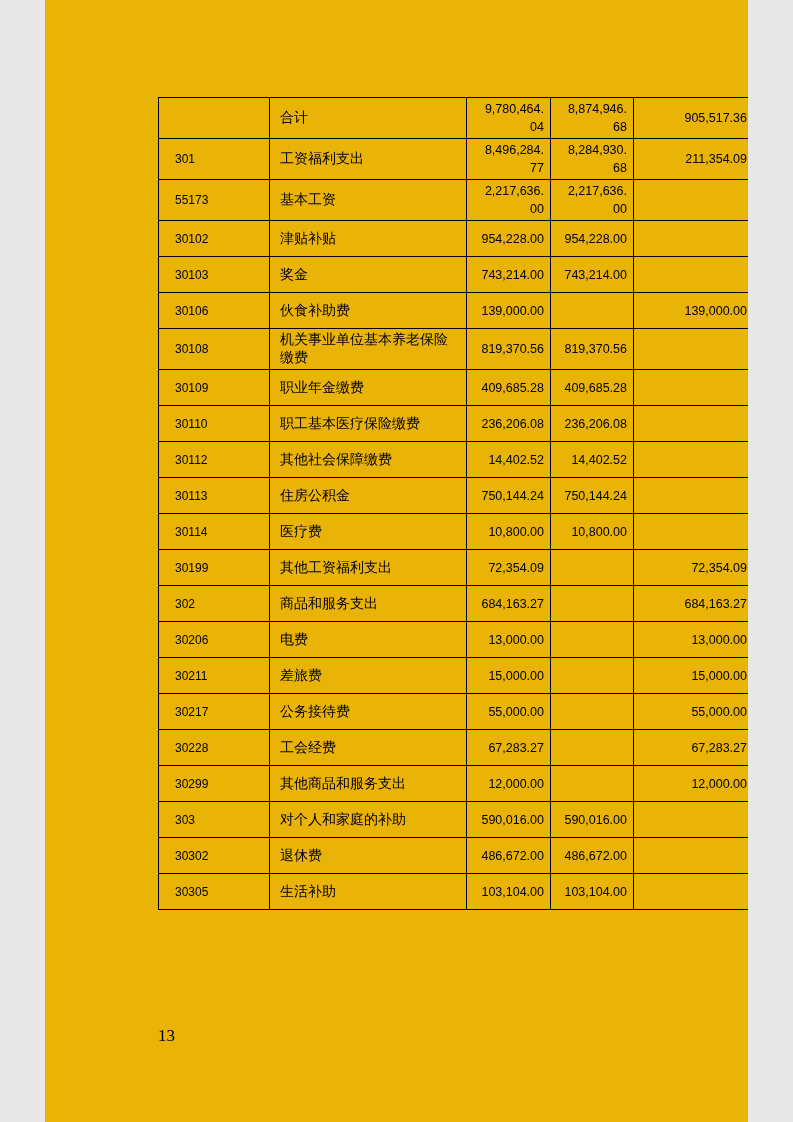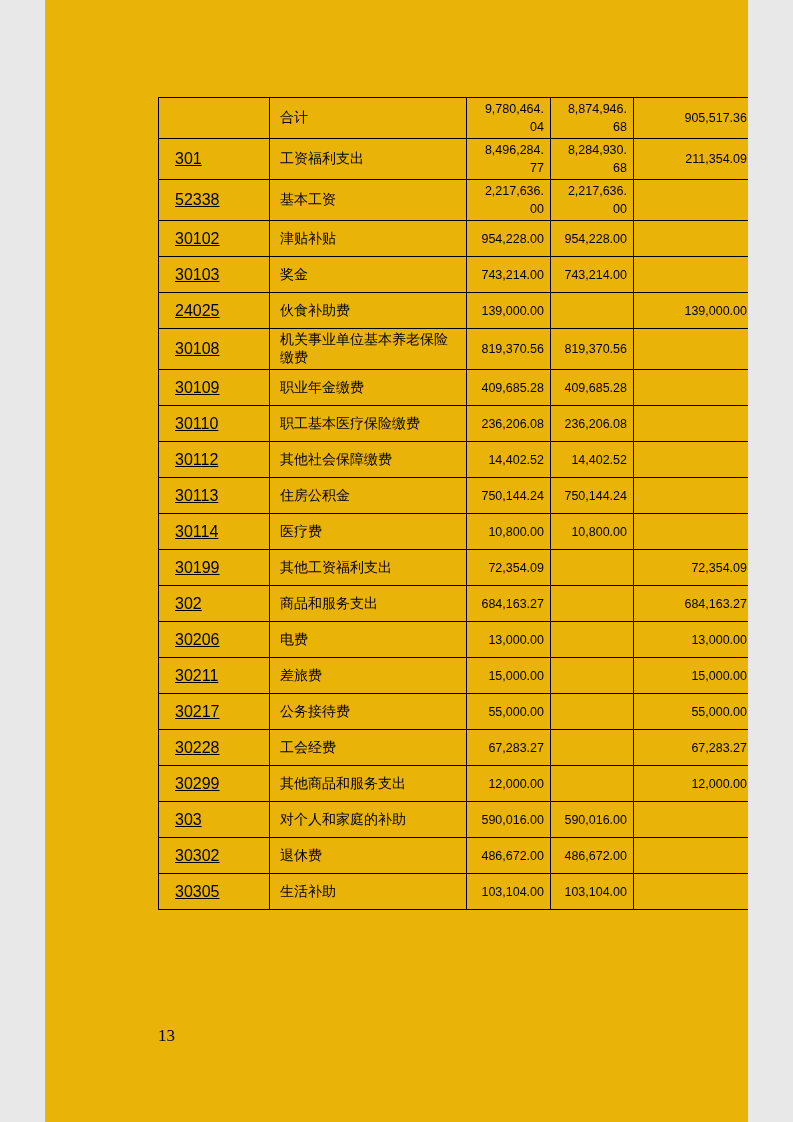--- a/index.html
+++ b/index.html
@@ -22,25 +22,24 @@
   }
   table.budget td {
     border: 1px solid #000000;
     color: #000000;
     vertical-align: middle;
     overflow: hidden;
   }
   table.budget tr { height: 36px; }
   td.code-cell {
     font-family: "Liberation Sans", sans-serif;
-    font-size: 16px;
+    font-size: 12px;
     padding: 2px 4px 2px 16px;
     text-align: left;
     line-height: 18px;
-    text-decoration: underline;
   }
   td.label-cell {
     font-family: "Liberation Serif", "DejaVu Serif", serif;
     font-size: 14px;
     padding: 2px 6px 2px 10px;
     text-align: left;
     line-height: 18px;
   }
   td.num-cell {
     font-family: "Liberation Sans", sans-serif;
@@ -84,42 +83,42 @@
       <td class="num-cell last">905,517.36</td>
     </tr>
         <tr>
       <td class="code-cell">301</td>
       <td class="label-cell">工资福利支出</td>
       <td class="num-cell">8,496,284.77</td>
       <td class="num-cell">8,284,930.68</td>
       <td class="num-cell last">211,354.09</td>
     </tr>
         <tr>
-      <td class="code-cell">52338</td>
+      <td class="code-cell">55173</td>
       <td class="label-cell">基本工资</td>
       <td class="num-cell">2,217,636.00</td>
       <td class="num-cell">2,217,636.00</td>
       <td class="num-cell last"></td>
     </tr>
         <tr>
       <td class="code-cell">30102</td>
       <td class="label-cell">津贴补贴</td>
       <td class="num-cell">954,228.00</td>
       <td class="num-cell">954,228.00</td>
       <td class="num-cell last"></td>
     </tr>
         <tr>
       <td class="code-cell">30103</td>
       <td class="label-cell">奖金</td>
       <td class="num-cell">743,214.00</td>
       <td class="num-cell">743,214.00</td>
       <td class="num-cell last"></td>
     </tr>
         <tr>
-      <td class="code-cell">24025</td>
+      <td class="code-cell">30106</td>
       <td class="label-cell">伙食补助费</td>
       <td class="num-cell">139,000.00</td>
       <td class="num-cell"></td>
       <td class="num-cell last">139,000.00</td>
     </tr>
         <tr>
       <td class="code-cell">30108</td>
       <td class="label-cell">机关事业单位基本养老保险缴费</td>
       <td class="num-cell">819,370.56</td>
       <td class="num-cell">819,370.56</td>

